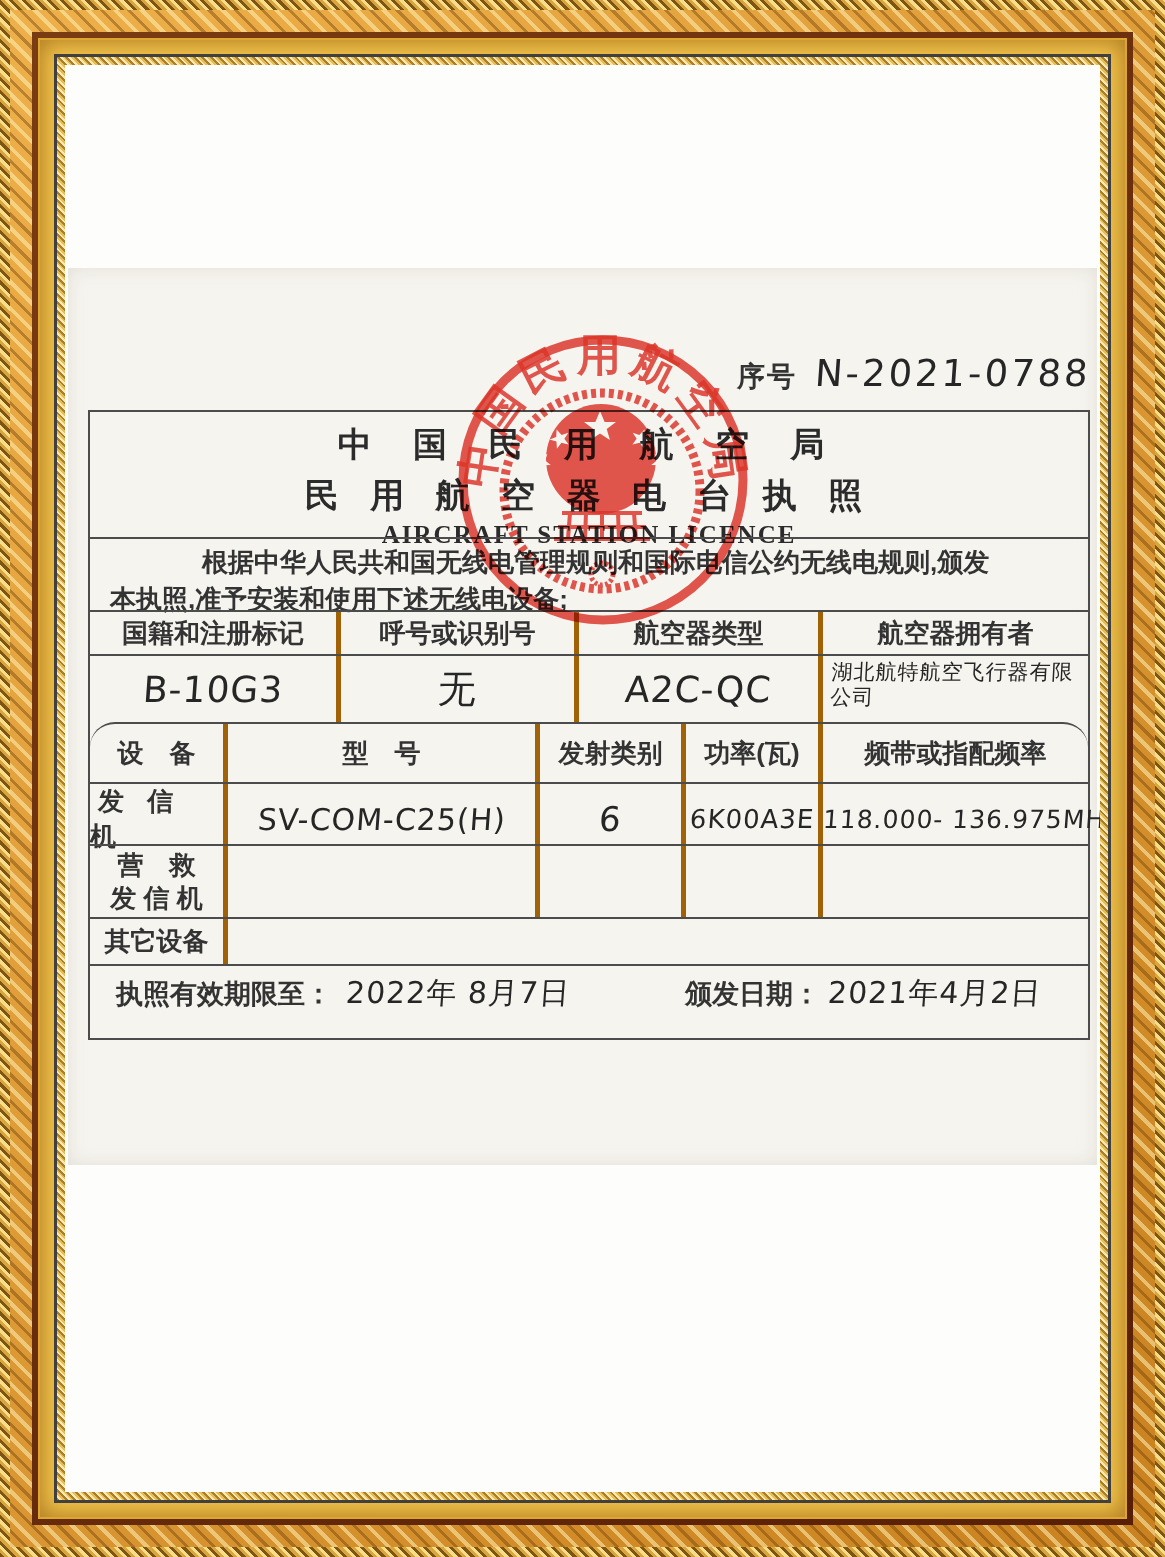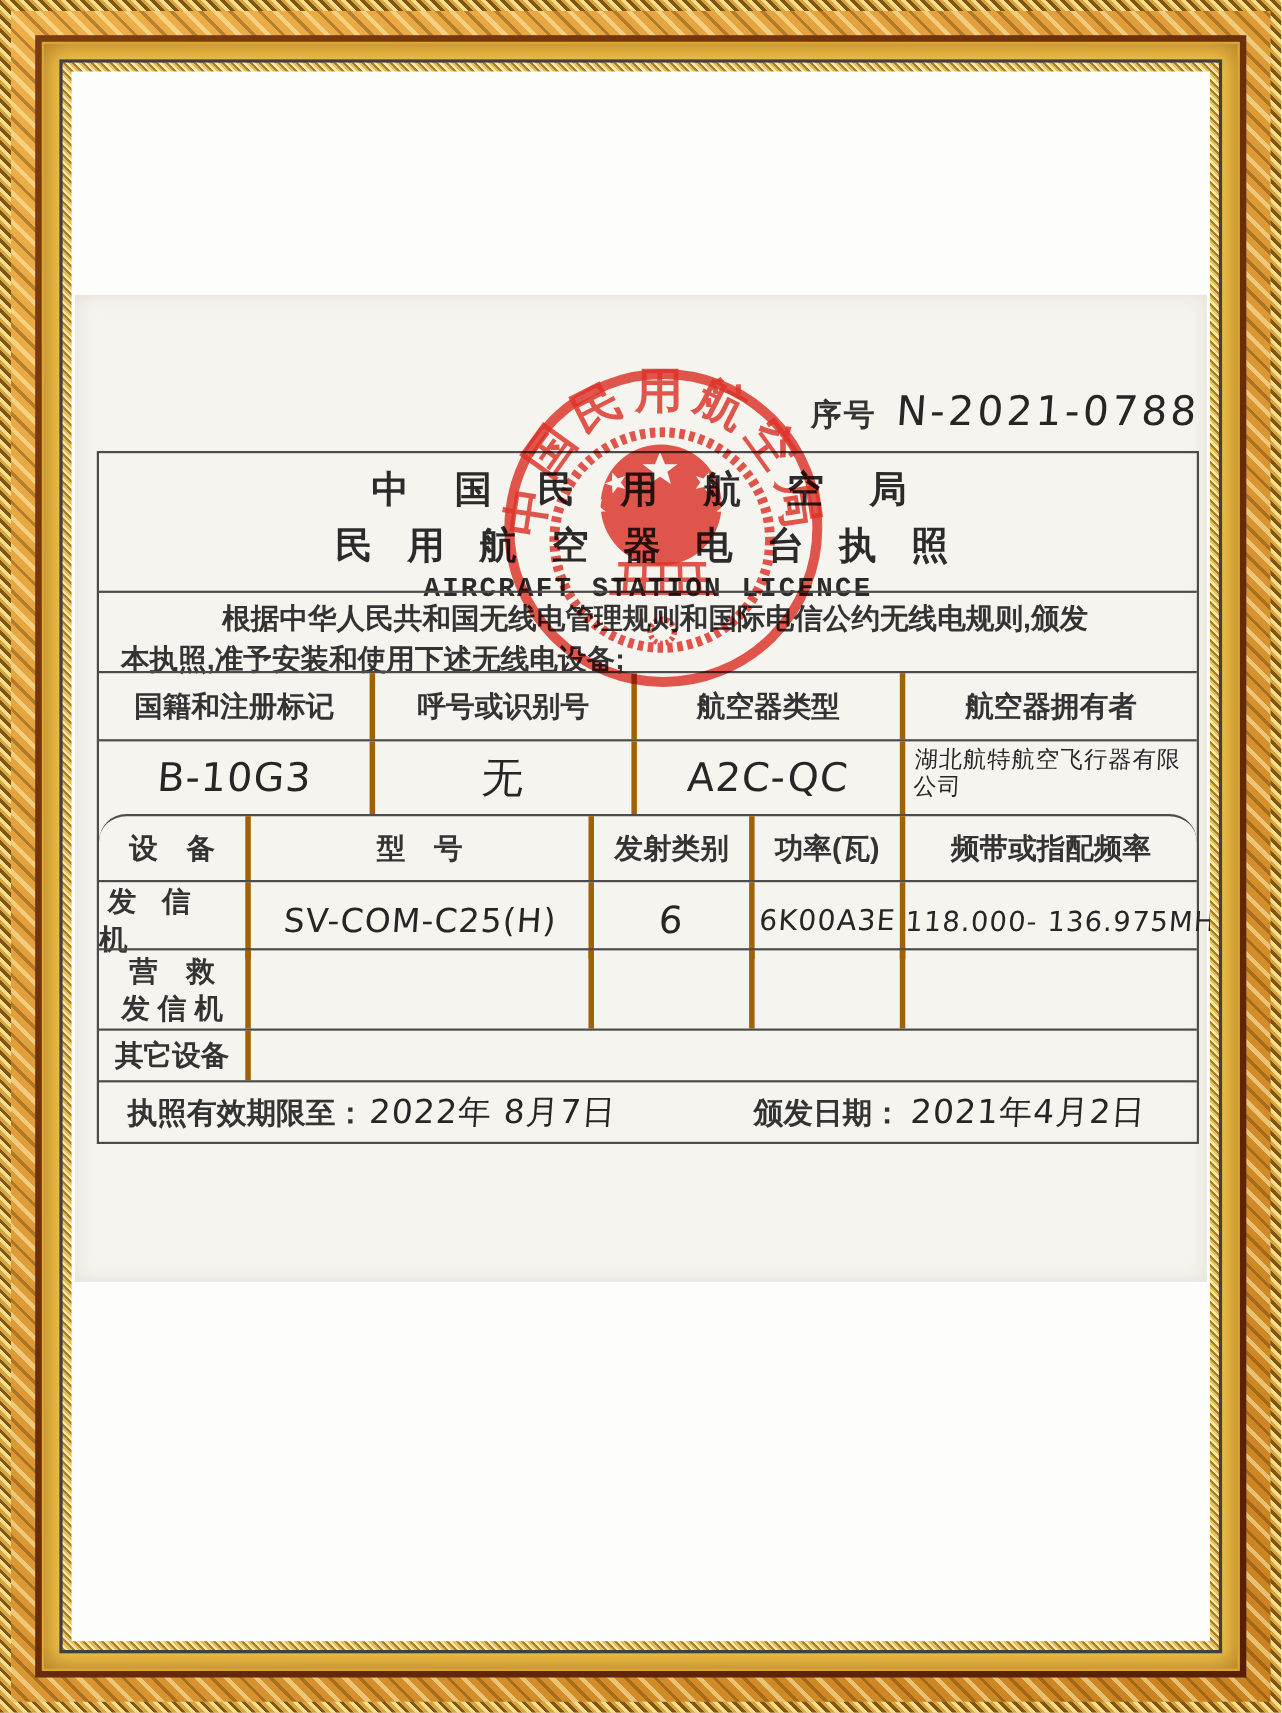--- a/index.html
+++ b/index.html
@@ -33,45 +33,45 @@
        box-sizing:border-box;border:2px solid #4c4c4c;background:transparent;color:#2e2e2e;}
   .row{box-sizing:border-box;border-top:2px solid #4c4c4c;position:relative;}
   .row:first-child{border-top:none;}
   .grid{display:grid;height:100%;}
   .cell{box-sizing:border-box;border-left:5px solid #a16207;display:flex;
         align-items:center;justify-content:center;overflow:visible;}
   .cell:first-child{border-left:none;}
   .row-title{height:125px;text-align:center;padding-top:10px;}
   .t-cn1{font-size:34px;font-weight:700;letter-spacing:16px;color:#2b2b2b;}
   .t-cn2{font-size:34px;font-weight:700;letter-spacing:11px;color:#2b2b2b;margin-top:5px;}
-  .t-en{font-family:Liberation Mono, monospace;font-size:25px;font-weight:700;
+  .t-en{font-family:Liberation Serif, serif;font-size:25px;font-weight:700;
         letter-spacing:2px;color:#2b2b2b;margin-top:2px;}
   .row-pre{height:73px;font-size:26px;font-weight:600;color:#333;}
   .row-pre .l1{padding:6px 0 0 112px;}
   .row-pre .l2{padding:2px 0 0 20px;}
   .hdr{font-size:26px;font-weight:700;color:#333;}
-  .row-t1h{height:62px;}
+  .row-t1h{height:44px;}
   .row-t1v{height:68px;}
   .g4{grid-template-columns:246px 238px 244px auto;}
   .g5{grid-template-columns:133px 312px 146px 137px auto;}
   .g2{grid-template-columns:133px auto;}
   .row-t2h{height:60px;border-radius:25px;}
   .row-fx{height:62px;}
   .row-rescue{height:73px;}
   .row-other{height:47px;}
   .row-dates{height:56px;}
   .owner-cell{font-size:21px;line-height:1.18;text-align:left;
               align-items:flex-start;padding:4px 2px 0 8px;}
   .owner-cell .hw{white-space:normal;transform:skewX(-3deg);}
   .sp8{letter-spacing:8px;text-indent:8px;}
   .pre-line{white-space:pre-line;text-align:center;line-height:1.25;}
   .hw30{font-size:30px;} .hw34{font-size:34px;} .hw36{font-size:36px;}
   .hw38{font-size:38px;} .hw26{font-size:26px;} .hw25{font-size:25px;}
   .dates-left{position:absolute;left:26px;top:50%;transform:translateY(-50%);
-              display:flex;align-items:baseline;gap:4px;}
+              display:flex;align-items:baseline;gap:14px;}
   .dates-right{position:absolute;left:595px;top:50%;transform:translateY(-50%);
                display:flex;align-items:baseline;gap:8px;}
   .date-lbl{font-size:27px;font-weight:700;color:#333;}
   
   .seal{position:absolute;left:389px;top:266px;width:298px;height:298px;
         mix-blend-mode:multiply;pointer-events:none;}
 </style>
 </head>
 <body>
 

